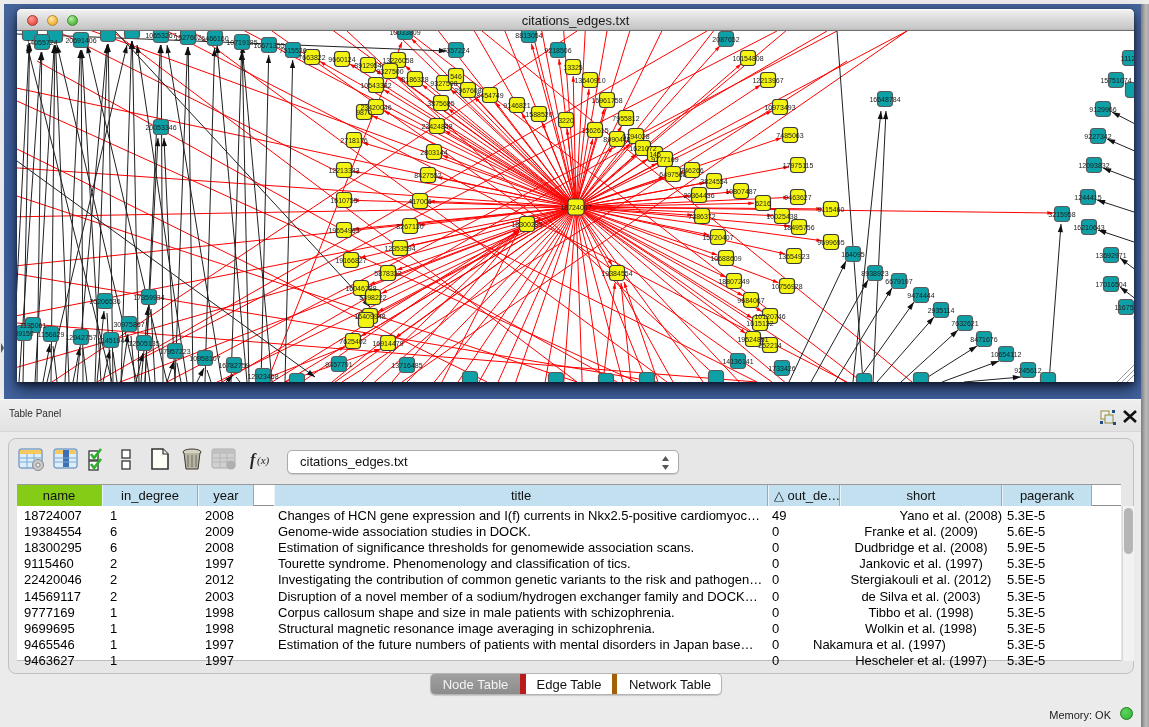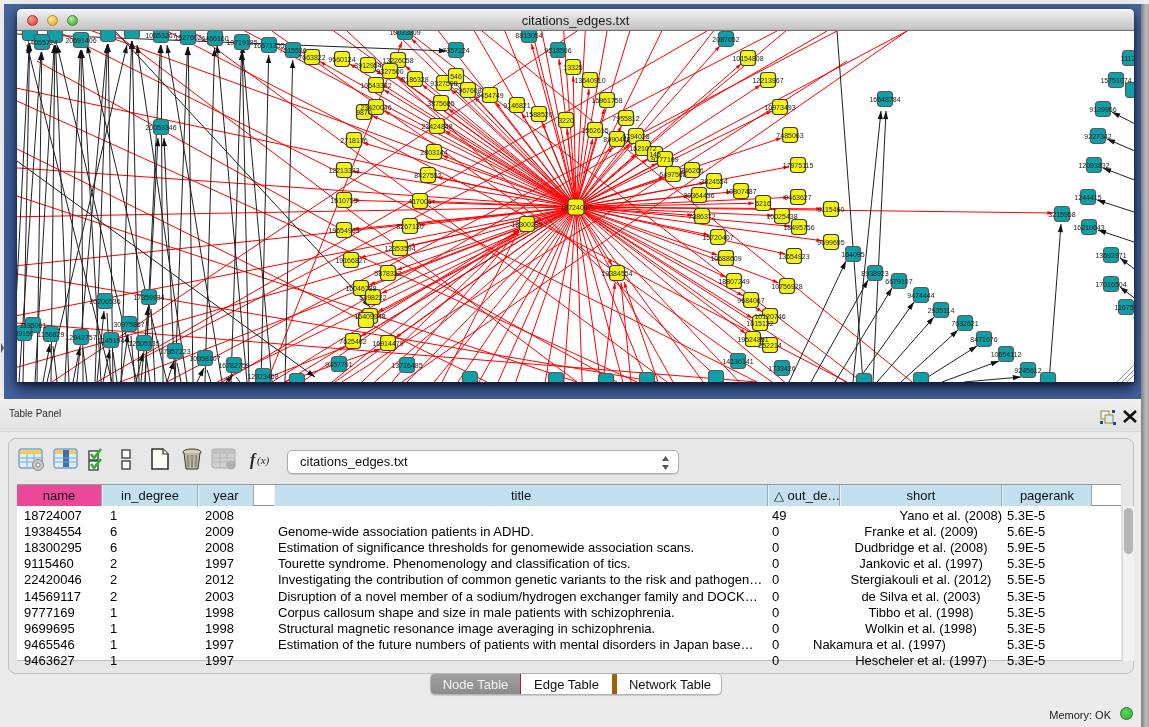--- a/index.html
+++ b/index.html
@@ -802,42 +802,43 @@
 <text x="233" y="19" font-size="16" font-style="italic" font-weight="bold" fill="#222" font-family="Liberation Serif, serif">f</text>
 <text x="240" y="18" font-size="11" font-style="italic" fill="#222" font-family="Liberation Serif, serif">(x)</text>
     </svg>
   <div id="combo" class="abs">citations_edges.txt
     <svg class="abs" style="right:8px;top:4px" width="9" height="16">
       <path d="M4.5 1 L8 6 L1 6 Z" fill="#555"></path>
       <path d="M4.5 15 L8 10 L1 10 Z" fill="#555"></path>
     </svg>
   </div>
   <div id="thead" class="abs">
-    <div class="th" style="left:0;width:85px;background:#ec4899;border-left:none">name</div>
+    <div class="th" style="left:0;width:85px;background:#84cc16;border-left:none">name</div>
     <div class="th" style="left:85px;width:96px">in_degree</div>
     <div class="th" style="left:181px;width:56px">year</div>
     <div class="th" style="left:257px;width:494px">title</div>
     <div class="th" style="left:751px;width:72px;text-align:left;padding-left:5px">△ out_de…</div>
     <div class="th" style="left:823px;width:162px">short</div>
     <div class="th" style="left:985px;width:90px">pagerank</div>
   </div>
   <div id="tbody" class="abs">
 <div class="tr" style="top:2.0px">
 <span style="left:7px">18724007</span>
 <span style="left:93px">1</span>
 <span style="left:188px">2008</span>
+<span style="left:261px">Changes of HCN gene expression and I(f) currents in Nkx2.5-positive cardiomyoc…</span>
 <span style="left:755px">49</span>
 <span style="left:823px;width:162px;text-align:right">Yano et al. (2008)</span>
 <span style="left:990px">5.3E-5</span>
 </div>
 <div class="tr" style="top:18.1px">
 <span style="left:7px">19384554</span>
 <span style="left:93px">6</span>
 <span style="left:188px">2009</span>
-<span style="left:261px">Genome-wide association patients in ADHD.</span>
+<span style="left:261px">Genome-wide association studies in DOCK.</span>
 <span style="left:755px">0</span>
 <span style="left:823px;width:162px;text-align:center">Franke et al. (2009)</span>
 <span style="left:990px">5.6E-5</span>
 </div>
 <div class="tr" style="top:34.2px">
 <span style="left:7px">18300295</span>
 <span style="left:93px">6</span>
 <span style="left:188px">2008</span>
 <span style="left:261px">Estimation of significance thresholds for genomewide association scans.</span>
 <span style="left:755px">0</span>
@@ -904,18 +905,18 @@
 <span style="left:188px">1997</span>
 <span style="left:755px">0</span>
 <span style="left:823px;width:162px;text-align:center">Hescheler et al. (1997)</span>
 <span style="left:990px">5.3E-5</span>
 </div>
   </div>
   <div id="vscroll" class="abs"></div>
   <div id="vthumb" class="abs"></div>
   <div id="tabs" class="abs">
     <div class="tab" id="tabsel">Node Table</div>
-    <div class="tab" style="left:89px;width:92px;border-left:1px solid #b91c1c">Edge Table</div>
+    <div class="tab" style="left:89px;width:92px;border-left:6px solid #b91c1c">Edge Table</div>
     <div class="tab" style="left:181px;width:111px;border-left:5px solid #a16207">Network Table</div>
   </div>
   <div id="memory" class="abs">Memory: OK</div>
   <div id="memdot" class="abs"></div>
 </div>
 
 </body></html>

